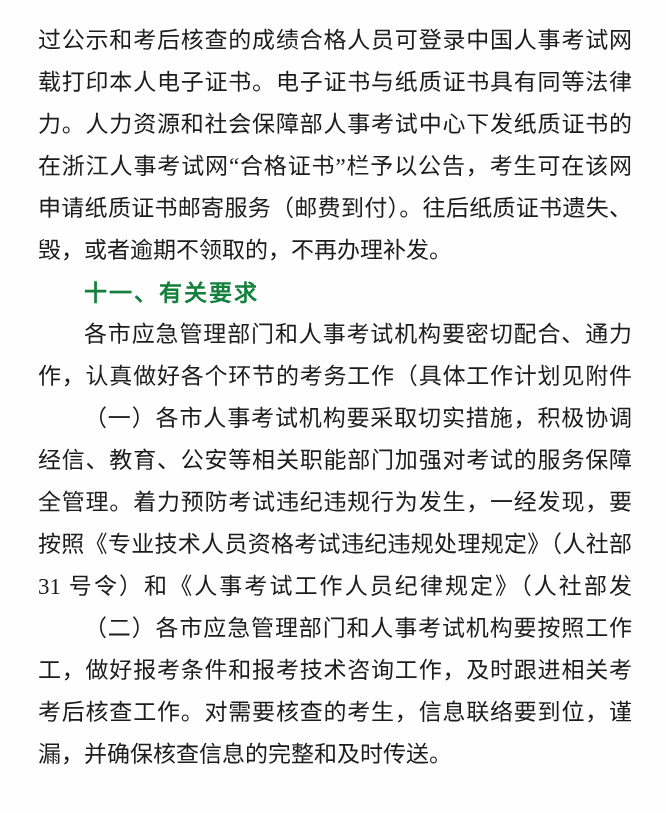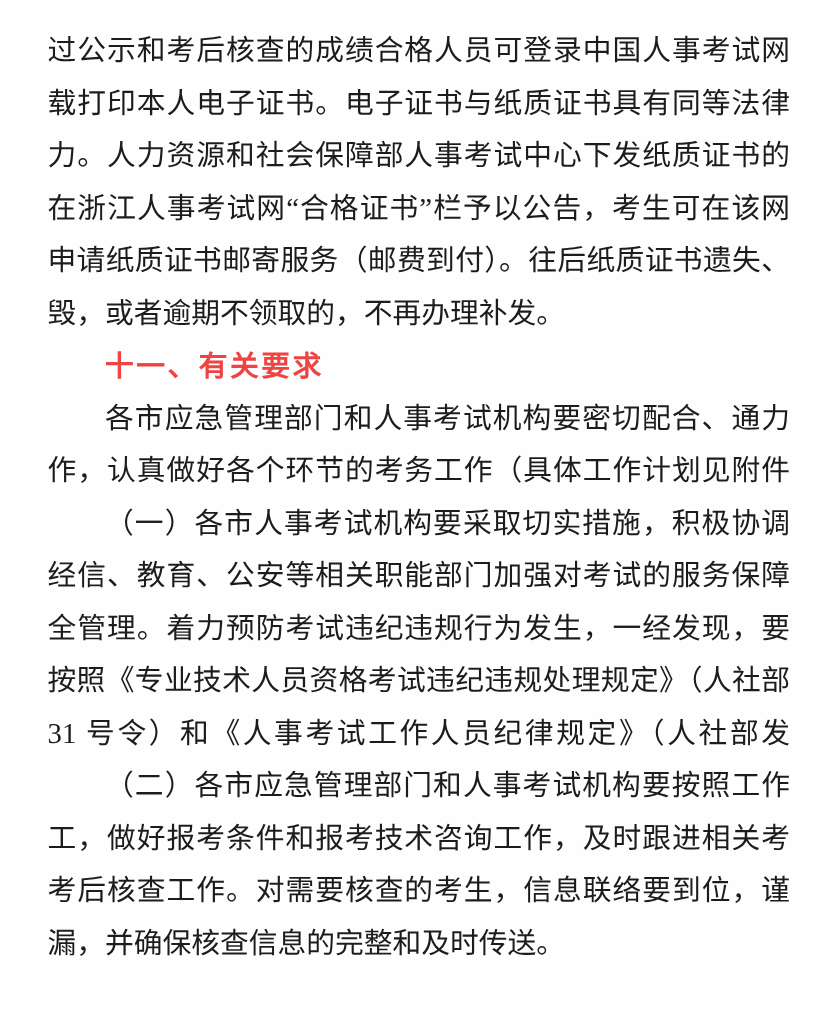--- a/index.html
+++ b/index.html
@@ -40,21 +40,21 @@
   }
   
   .line.indent {
     padding-left: 46px;
   }
   
   .line.heading {
     font-family: "Liberation Sans", "DejaVu Sans", sans-serif;
     font-weight: bold;
     letter-spacing: 2px;
-    color: #ef4444;
+    color: #15803d;
   }
 </style>
 </head>
 <body>
 
 <div class="page">
 
   <div class="paragraph">
     <div class="line">过公示和考后核查的成绩合格人员可登录中国人事考试网下</div>
     <div class="line">载打印本人电子证书。电子证书与纸质证书具有同等法律效</div>

